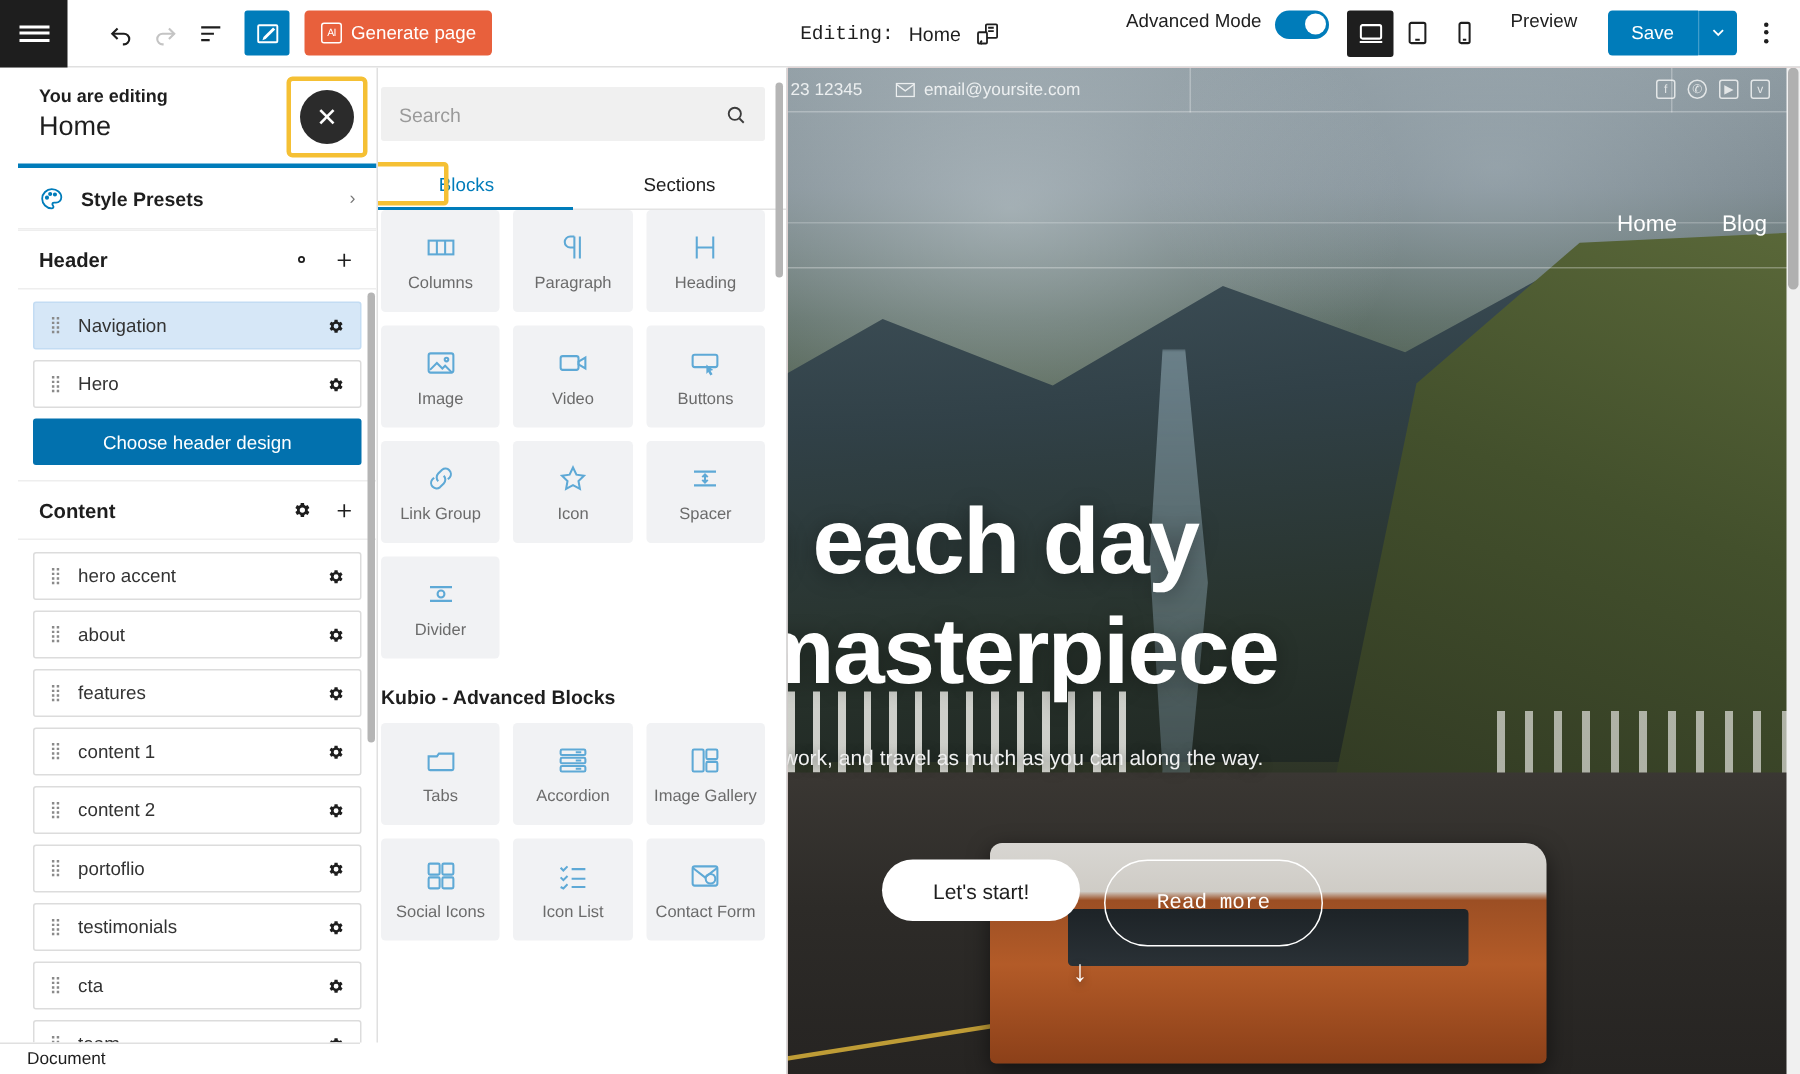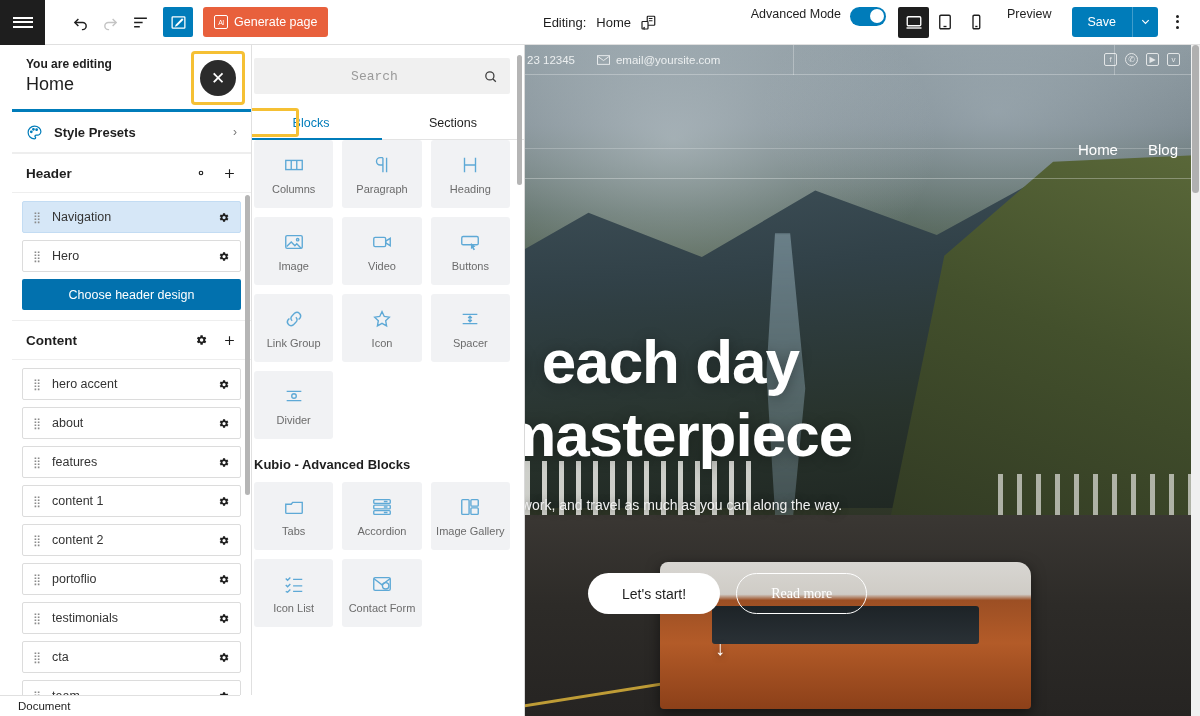--- a/index.html
+++ b/index.html
@@ -36,21 +36,21 @@
   .gen-btn .ai-ic {
     width: 14px; height: 14px; border: 1.3px solid #fff; border-radius: 2px;
     font-size: 7px; display:flex; align-items:center; justify-content:center; letter-spacing:-.5px;
   }
   .editing-wrap {
     position: absolute; left: 0; right: 0; top: 0; height: 45px;
     display: flex; align-items: center; justify-content: center; gap: 8px;
     pointer-events: none;
   }
   .editing-wrap > * { pointer-events: auto; }
-  .editing-label { font-size: 13px; color: #1e1e1e; }
+  .editing-label { font-size: 13px; color: #1e1e1e; font-family: Liberation Mono, monospace; }
   .editing-name { font-size: 13px; color: #1e1e1e; margin-left: 2px;}
   .right-tools {
     margin-left: auto; display: flex; align-items: flex-start; gap: 0px; padding-right: 8px;
   }
   .adv-mode-label { font-size: 12.5px; color: #1e1e1e; margin-right: 9px; }
   .toggle {
     width: 36px; height: 19px; border-radius: 10px; background: #007cba;
     position: relative; cursor: pointer; margin-right: 12px;
   }
   .toggle .knob {
@@ -138,21 +138,21 @@
     position: absolute; top: 45px; left: 240px; width: 285px; height: 671px;
     background: #fff; border-right: 1px solid #d9d9d9; overflow: hidden; z-index: 25;
   }
   .search-wrap { padding: 13px 14px 0 14px; }
   .search-box {
     height: 36px; background: #f0f0f0; border: none; width: 100%;
     display: flex; align-items: center; padding: 0 12px; border-radius: 2px;
   }
   .search-box input {
     border: none; background: transparent; outline: none; flex: 1;
-    font-size: 13px; color: #000000; font-family: Liberation Mono, monospace; text-align: center;
+    font-size: 13px; color: #000000; font-family: Liberation Sans, sans-serif;
   }
   .search-box input::placeholder { color: #9a9a9a; }
   .tabs { display: flex; border-bottom: 1px solid #e3e3e3; margin-top: 12px; position: relative; height: 34px;}
   .tab {
     flex: 1; display:flex; align-items:center; justify-content:center;
     font-size: 12.5px; color: #1e1e1e; cursor: pointer; position: relative;
   }
   .tab.active { color: #007cba; }
   .tab.active::after {
     content:''; position:absolute; left:0; right:0; bottom:-1px; height:2px; background:#007cba;
@@ -262,22 +262,22 @@
     text-shadow: 0 1px 8px rgba(0,0,0,.5);
   }
   .hero-btns { position:absolute; left: 63px; top: 528px; display:flex; gap: 16px; z-index: 6;}
   .btn-solid {
     background: #fff; color: #1e1e1e; border: none; border-radius: 30px;
     padding: 0 34px; height: 41px; font-size: 14px; cursor: pointer;
     font-family: "Liberation Sans", sans-serif;
   }
   .btn-outline {
     background: transparent; color: #fff; border: 1.5px solid #fff; border-radius: 30px;
-    padding: 0 34px; height: 41px; font-size: 14px; cursor: pointer;
-    font-family: Liberation Serif, serif;
+    padding: 0 34px; height: 58px; font-size: 14px; cursor: pointer;
+    font-family: Liberation Mono, monospace;
   }
   .scroll-arrow {
     position:absolute; left: 190px; top: 592px; color: #fff; font-size: 20px; z-index: 6; cursor:pointer;
     text-shadow: 0 1px 6px rgba(0,0,0,.5);
   }
   .pv-scrollbar {
     position:absolute; right: 0; top: 0; width: 9px; height: 671px; background: #f0f0f0; z-index: 9;
   }
   .pv-scrollbar .thumb {
     position:absolute; top: 0; left: 1px; width: 7px; height: 148px; background: #b0b0b0; border-radius: 4px;
@@ -690,20 +690,31 @@
             <rect x="3" y="4" width="8" height="16" rx="1"></rect>
             <rect x="13" y="4" width="8" height="7" rx="1"></rect>
             <rect x="13" y="13" width="8" height="7" rx="1"></rect>
           </svg>
         </span>
         <span class="lb">Image Gallery</span>
       </div>
       <div class="blk">
         <span class="ic">
           <svg width="22" height="22" viewBox="0 0 24 24" fill="none" stroke="currentColor" stroke-width="1.5">
+            <rect x="3" y="3" width="8" height="8" rx="1"></rect>
+            <rect x="13" y="3" width="8" height="8" rx="1"></rect>
+            <rect x="3" y="13" width="8" height="8" rx="1"></rect>
+            <rect x="13" y="13" width="8" height="8" rx="1"></rect>
+          </svg>
+        </span>
+        <span class="lb">Social Icons</span>
+      </div>
+      <div class="blk">
+        <span class="ic">
+          <svg width="22" height="22" viewBox="0 0 24 24" fill="none" stroke="currentColor" stroke-width="1.5">
             <path d="M3 6l2 2 3-3M3 13l2 2 3-3M3 20l2 1 3-3M11 7h10M11 14h10M11 20h10"></path>
           </svg>
         </span>
         <span class="lb">Icon List</span>
       </div>
       <div class="blk">
         <span class="ic">
           <svg width="22" height="22" viewBox="0 0 24 24" fill="none" stroke="currentColor" stroke-width="1.5">
             <path d="M3 6l9 7 9-7"></path>
             <rect x="3" y="5" width="18" height="14" rx="1.5"></rect>

